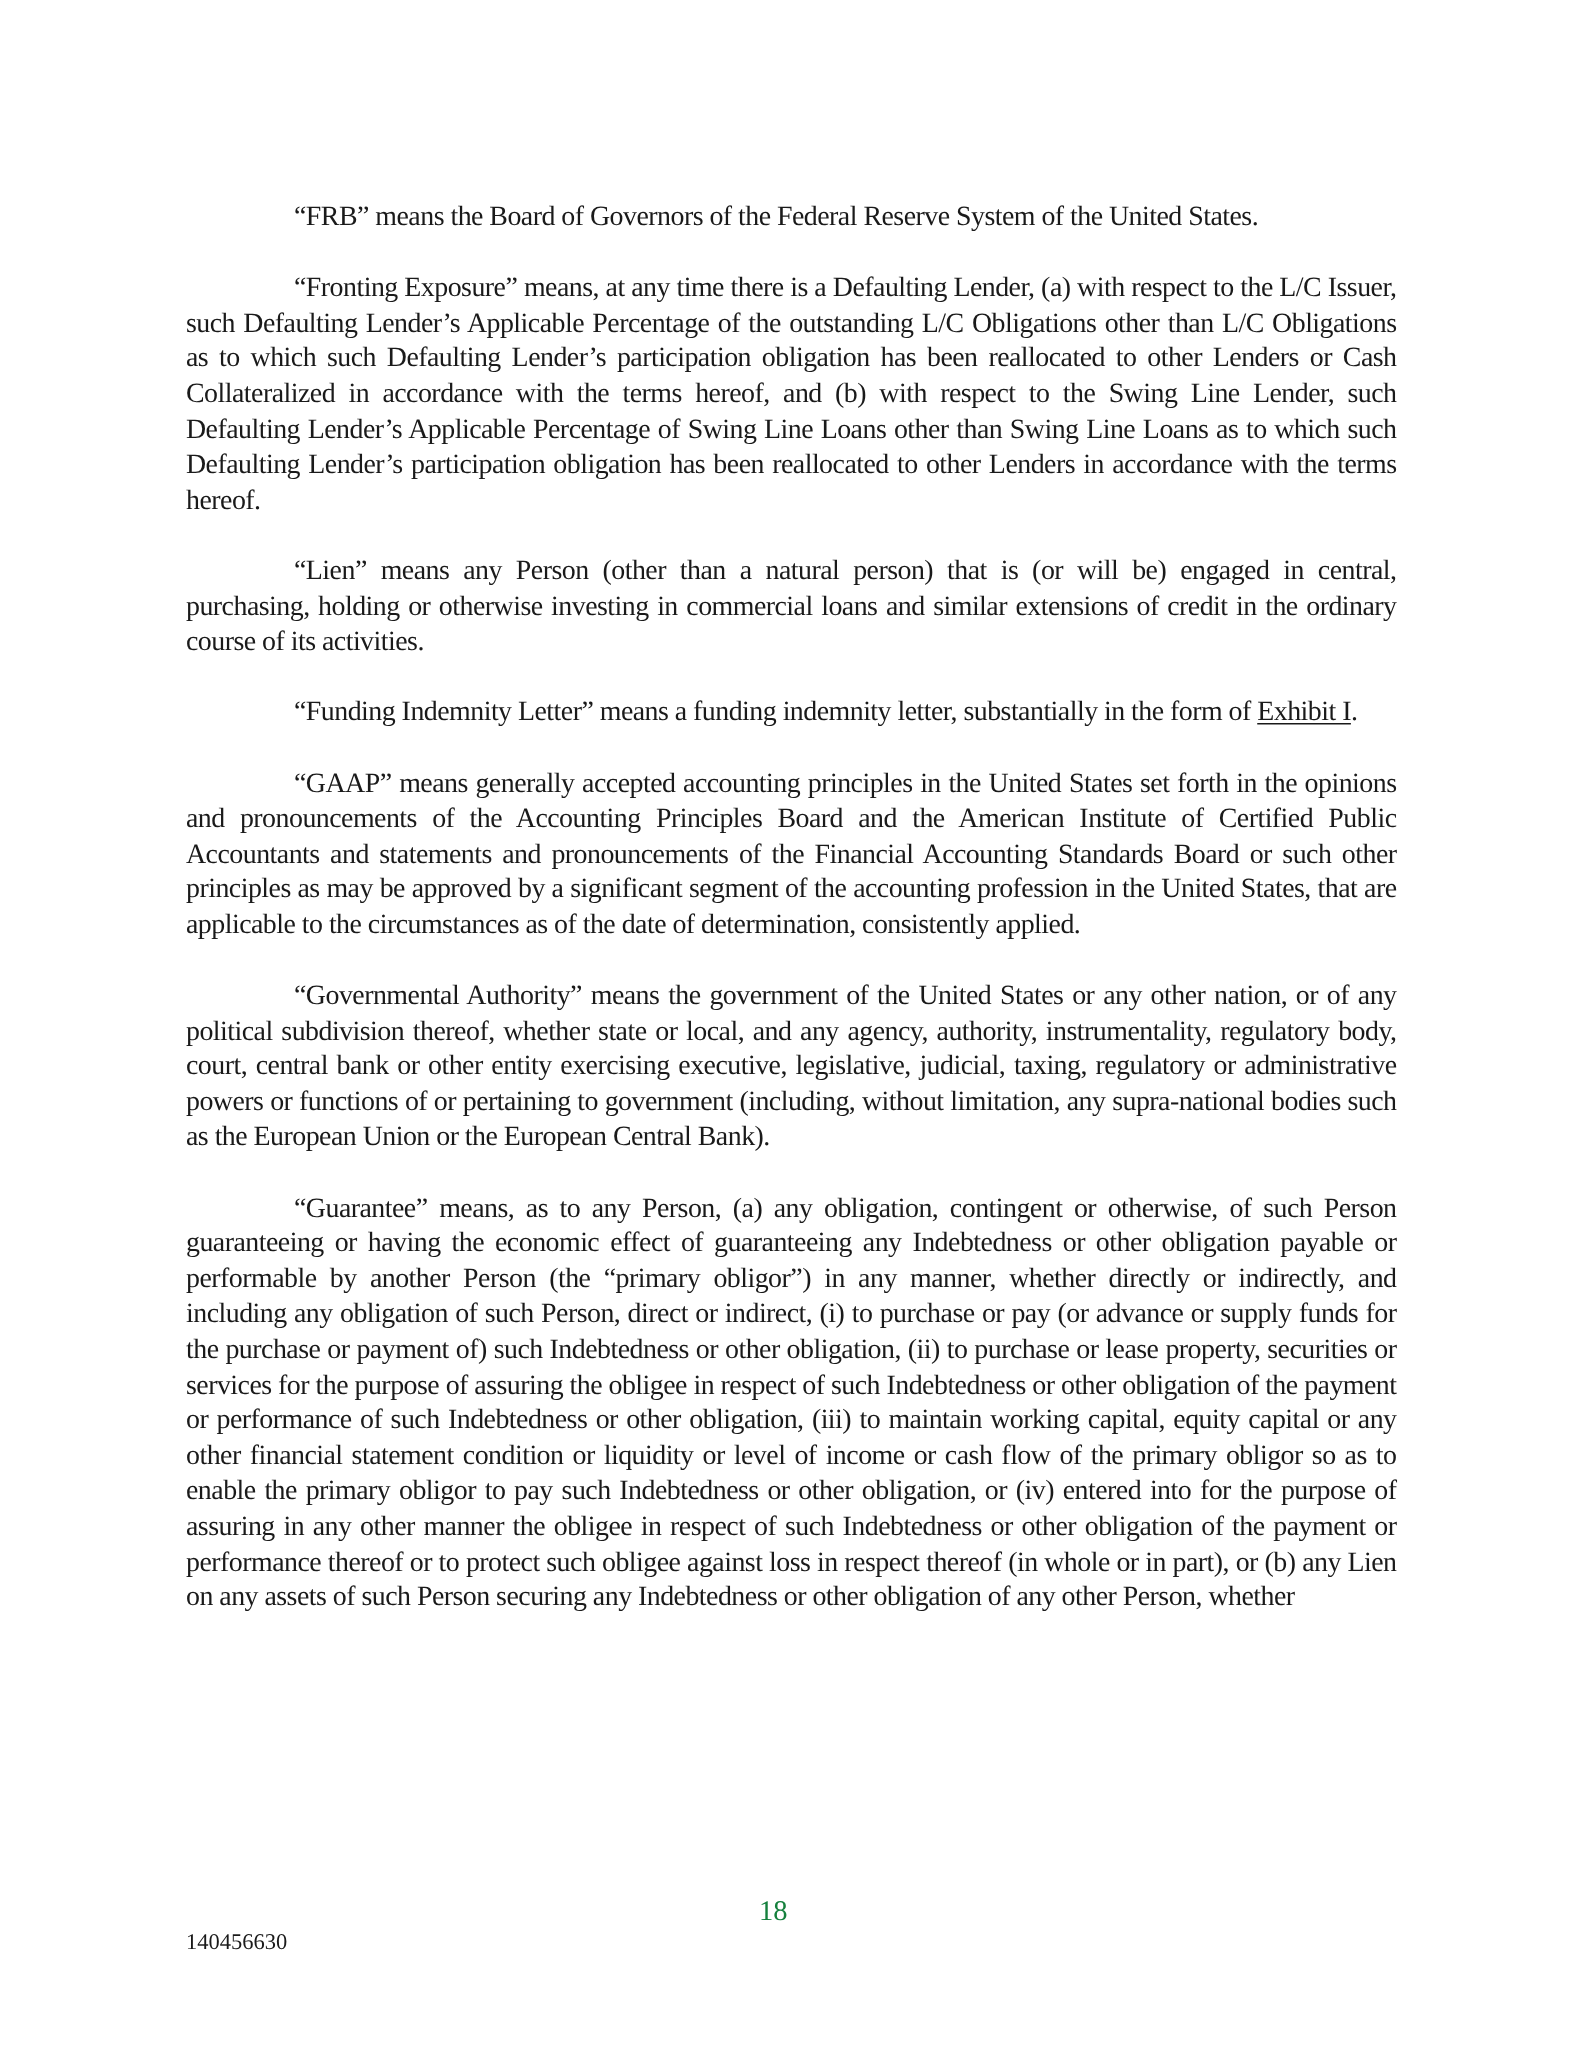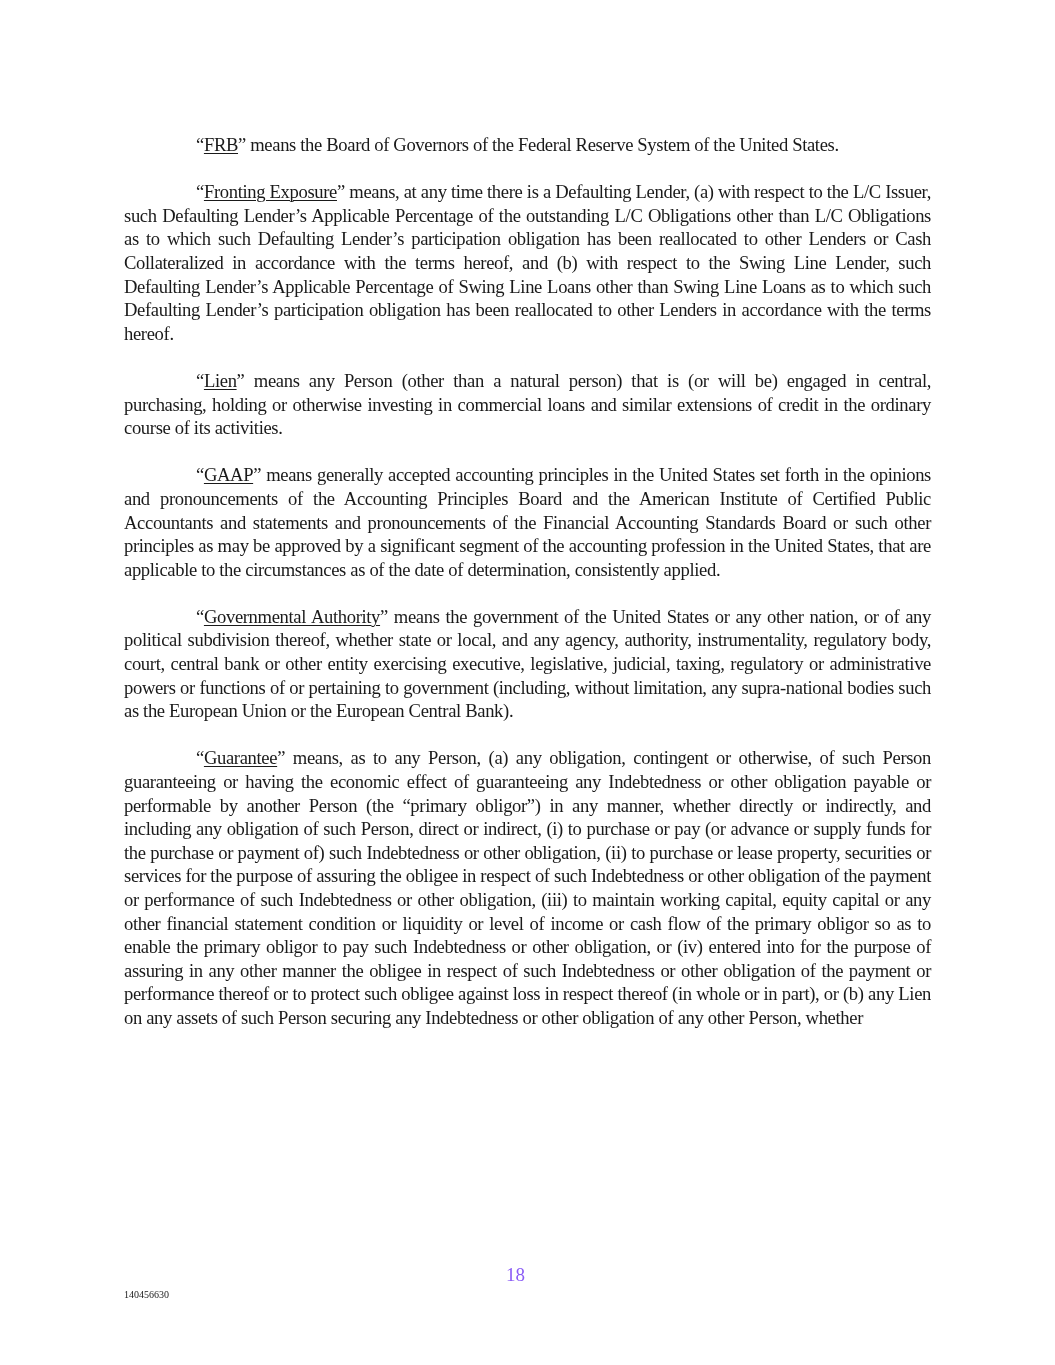--- a/index.html
+++ b/index.html
@@ -24,60 +24,60 @@
   .para {
     margin: 0 0 23.6px 0;
     font-size: 18.6px;
     line-height: 23.6px;
     text-align: justify;
     text-indent: 72px;
     letter-spacing: -0.35px;
     word-spacing: 0px;
   }
   .term {
-    text-decoration: underline;
     text-underline-offset: 2px;
     text-decoration-thickness: 1px;
     margin-top: 13px;
   }
   .ref {
     text-decoration: underline;
     text-underline-offset: 2px;
     text-decoration-thickness: 1px;
   }
   .page-number {
     position: absolute;
     left: 0;
     width: 1031px;
     top: 1264px;
     text-align: center;
     font-size: 19px;
     line-height: 22px;
-    color: #8b5cf6;
+    color: #15803d;
   }
   .doc-id {
     position: absolute;
     left: 124px;
     top: 1288px;
-    font-size: 10px;
+    font-size: 15px;
     line-height: 14px;
     color: #1a1a1a;
   }
 </style>
 </head>
 <body>
 
 <div class="page">
 
   <p class="para"><span>“</span><span class="term">FRB</span><span>”</span><span> means the Board of Governors of the Federal Reserve System of the United States.</span></p>
 
   <p class="para"><span>“</span><span class="term">Fronting Exposure</span><span>”</span><span> means, at any time there is a Defaulting Lender, (a) with respect to the L/C Issuer, such Defaulting Lender’s Applicable Percentage of the outstanding L/C Obligations other than L/C Obligations as to which such Defaulting Lender’s participation obligation has been reallocated to other Lenders or Cash Collateralized in accordance with the terms hereof, and (b) with respect to the Swing Line Lender, such Defaulting Lender’s Applicable Percentage of Swing Line Loans other than Swing Line Loans as to which such Defaulting Lender’s participation obligation has been reallocated to other Lenders in accordance with the terms hereof.</span></p>
 
   <p class="para"><span>“</span><span class="term">Lien</span><span>”</span><span> means any Person (other than a natural person) that is (or will be) engaged in central, purchasing, holding or otherwise investing in commercial loans and similar extensions of credit in the ordinary course of its activities.</span></p>
 
+  <p class="para"><span>“</span><span class="term">Funding Indemnity Letter</span><span>”</span><span> means a funding indemnity letter, substantially in the form of </span><span class="ref">Exhibit I</span><span>.</span></p>
 
   <p class="para"><span>“</span><span class="term">GAAP</span><span>”</span><span> means generally accepted accounting principles in the United States set forth in the opinions and pronouncements of the Accounting Principles Board and the American Institute of Certified Public Accountants and statements and pronouncements of the Financial Accounting Standards Board or such other principles as may be approved by a significant segment of the accounting profession in the United States, that are applicable to the circumstances as of the date of determination, consistently applied.</span></p>
 
   <p class="para"><span>“</span><span class="term">Governmental Authority</span><span>”</span><span> means the government of the United States or any other nation, or of any political subdivision thereof, whether state or local, and any agency, authority, instrumentality, regulatory body, court, central bank or other entity exercising executive, legislative, judicial, taxing, regulatory or administrative powers or functions of or pertaining to government (including, without limitation, any supra-national bodies such as the European Union or the European Central Bank).</span></p>
 
   <p class="para"><span>“</span><span class="term">Guarantee</span><span>”</span><span> means, as to any Person, (a) any obligation, contingent or otherwise, of such Person guaranteeing or having the economic effect of guaranteeing any Indebtedness or other obligation payable or performable by another Person (the “primary obligor”) in any manner, whether directly or indirectly, and including any obligation of such Person, direct or indirect, (i) to purchase or pay (or advance or supply funds for the purchase or payment of) such Indebtedness or other obligation, (ii) to purchase or lease property, securities or services for the purpose of assuring the obligee in respect of such Indebtedness or other obligation of the payment or performance of such Indebtedness or other obligation, (iii) to maintain working capital, equity capital or any other financial statement condition or liquidity or level of income or cash flow of the primary obligor so as to enable the primary obligor to pay such Indebtedness or other obligation, or (iv) entered into for the purpose of assuring in any other manner the obligee in respect of such Indebtedness or other obligation of the payment or performance thereof or to protect such obligee against loss in respect thereof (in whole or in part), or (b) any Lien on any assets of such Person securing any Indebtedness or other obligation of any other Person, whether</span></p>
 
 </div>
 
 <div class="page-number">18</div>

